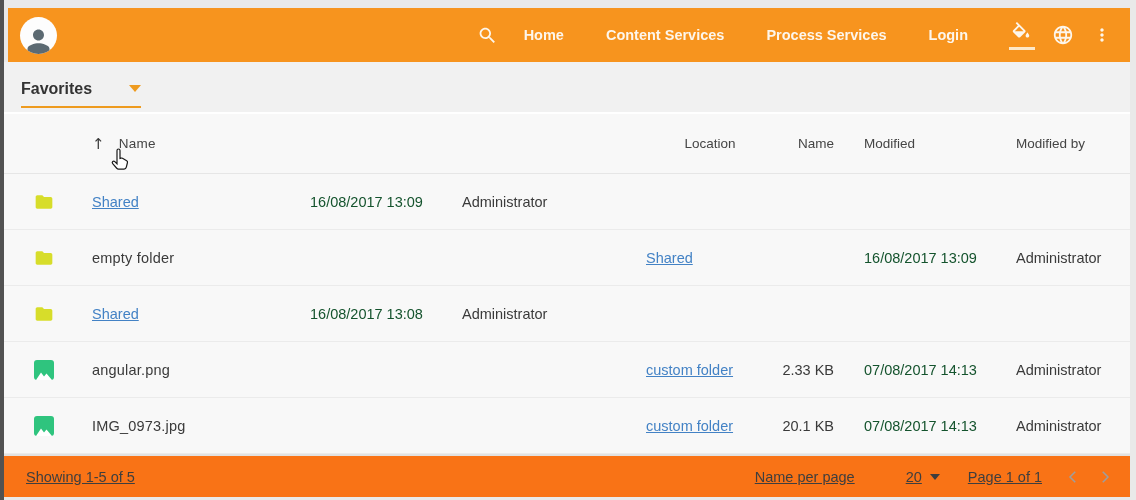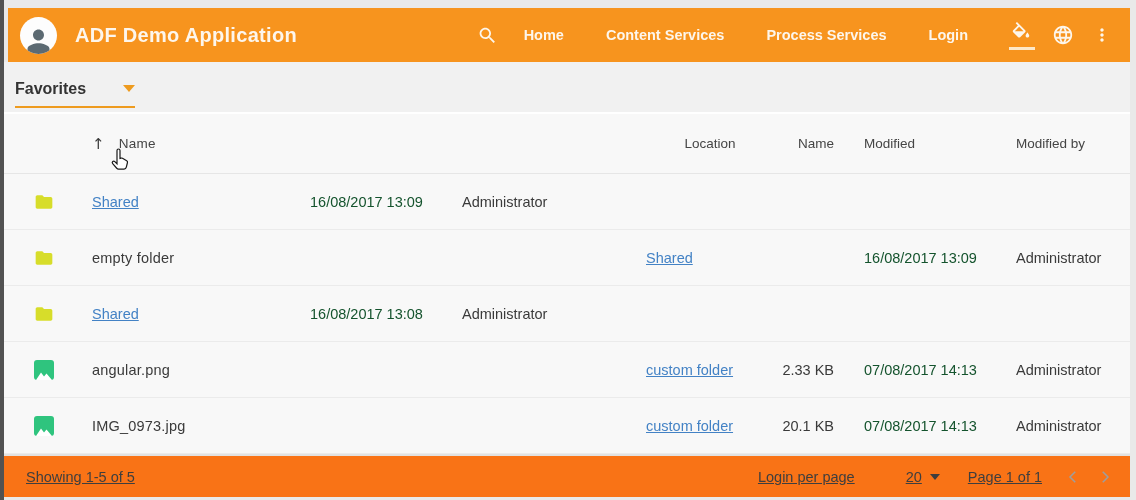--- a/index.html
+++ b/index.html
@@ -30,21 +30,21 @@
   .nav { display:flex; align-items:flex-end; }
   .nav-item { color:#fdf6ec; font-size:14.5px; font-weight:bold; margin-right:42px; cursor:pointer; white-space:nowrap; }
   .banner-icons { display:flex; align-items:center; }
   .theme-btn { position:relative; margin-right:20px; padding-bottom:4px; }
   .theme-underline { position:absolute; bottom:-2px; left:-1px; width:26px; height:3px; background:#fde8c8; }
   .lang-btn { margin-right:18px; }
 
   
   .toolbar {
     height:52px; background:#f1f1f1; border-bottom:2px solid #ffffff;
-    display:flex; align-items:flex-end; padding-left:11px; position:relative;
+    display:flex; align-items:flex-end; padding-left:17px; position:relative;
   }
   .fav-dropdown {
     display:flex; align-items:center; justify-content:space-between;
     width:120px; padding-bottom:8px; margin-bottom:4px;
     border-bottom:2px solid #ee9b1f; cursor:pointer;
   }
   .fav-label { font-size:16px; font-weight:bold; color:#333; }
   .fav-caret { width:0; height:0; border-left:6px solid transparent; border-right:6px solid transparent; border-top:7px solid #ee9b1f; margin-bottom:2px; }
   .cursor-overlay { position:absolute; left:104px; top:86px; z-index:20; pointer-events:none; }
 
@@ -86,21 +86,20 @@
 <div class="left-edge"></div>
 
 <div class="app">
 
   <div class="banner">
     <div class="avatar">
       <svg viewBox="0 0 24 24">
           <path fill="#5c6a72" d="M12 12c2.21 0 4-1.79 4-4s-1.79-4-4-4-4 1.79-4 4 1.79 4 4 4zm0 2c-2.67 0-8 1.34-8 4v4h16v-4c0-2.66-5.33-4-8-4z"></path>
         </svg>
     </div>
-    <div class="app-title">ADF Demo Application</div>
     <div class="spacer"></div>
 
     <div class="icon-btn search-btn">
       <svg width="21" height="21" viewBox="0 0 24 24">
           <path fill="#fdf6ec" d="M15.5 14h-.79l-.28-.27C15.41 12.59 16 11.11 16 9.5 16 5.91 13.09 3 9.5 3S3 5.91 3 9.5 5.91 16 9.5 16c1.61 0 3.09-.59 4.23-1.57l.27.28v.79l5 4.99L20.49 19l-4.99-5zm-6 0C7.01 14 5 11.99 5 9.5S7.01 5 9.5 5 14 7.01 14 9.5 11.99 14 9.5 14z"></path>
         </svg>
     </div>
 
     <div class="nav">
       <div class="nav-item">Home</div>
@@ -220,21 +219,21 @@
     <div class="c-size">20.1 KB</div>
     <div class="c-mod">07/08/2017 14:13</div>
     <div class="c-modby">Administrator</div>
   </div>
       </div>
   </div>
 
   <div class="pager">
     <span>Showing 1-5 of 5</span>
     <div class="spacer"></div>
-    <span class="ipp-label">Login per page</span>
+    <span class="ipp-label">Name per page</span>
     <div class="ipp-value">
       <span>20</span>
       <span class="ipp-caret"></span>
     </div>
     <span class="page-label">Page 1 of 1</span>
     <div class="pg-btn">
       <svg width="18" height="18" viewBox="0 0 24 24">
           <path fill="none" stroke="#9e9e9e" stroke-width="2" d="M15 5l-7 7 7 7"></path>
         </svg>
     </div>

